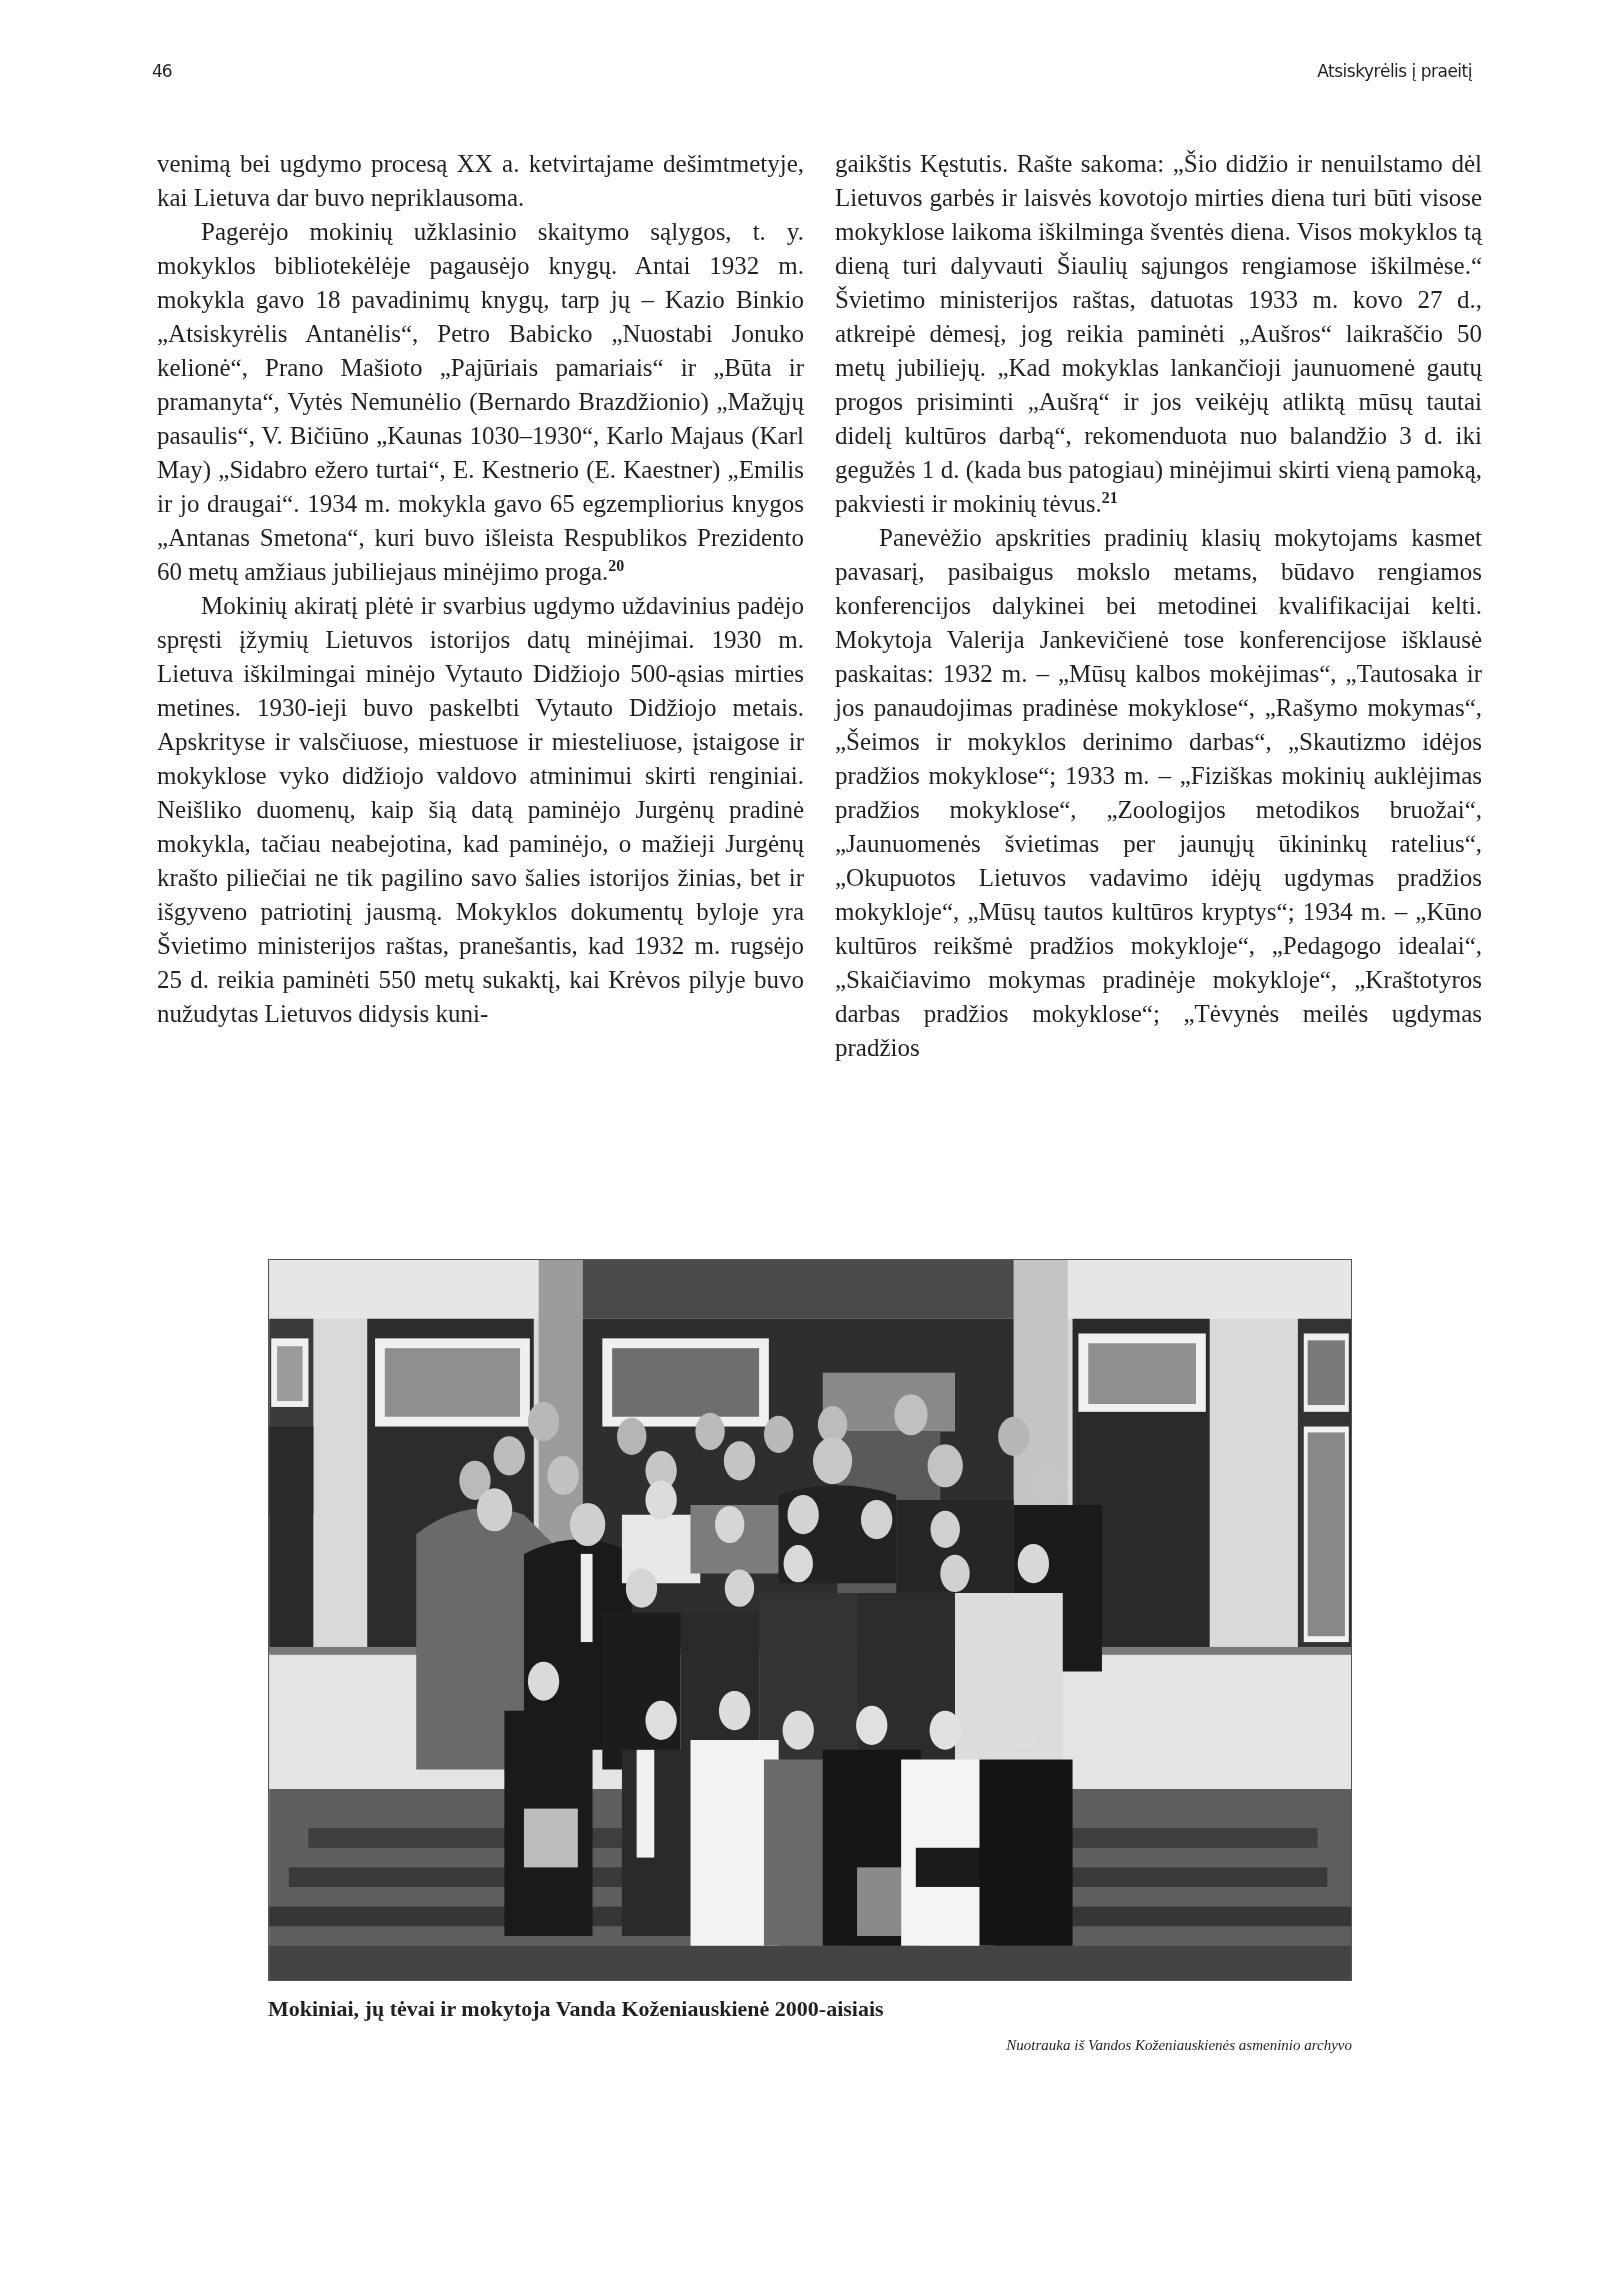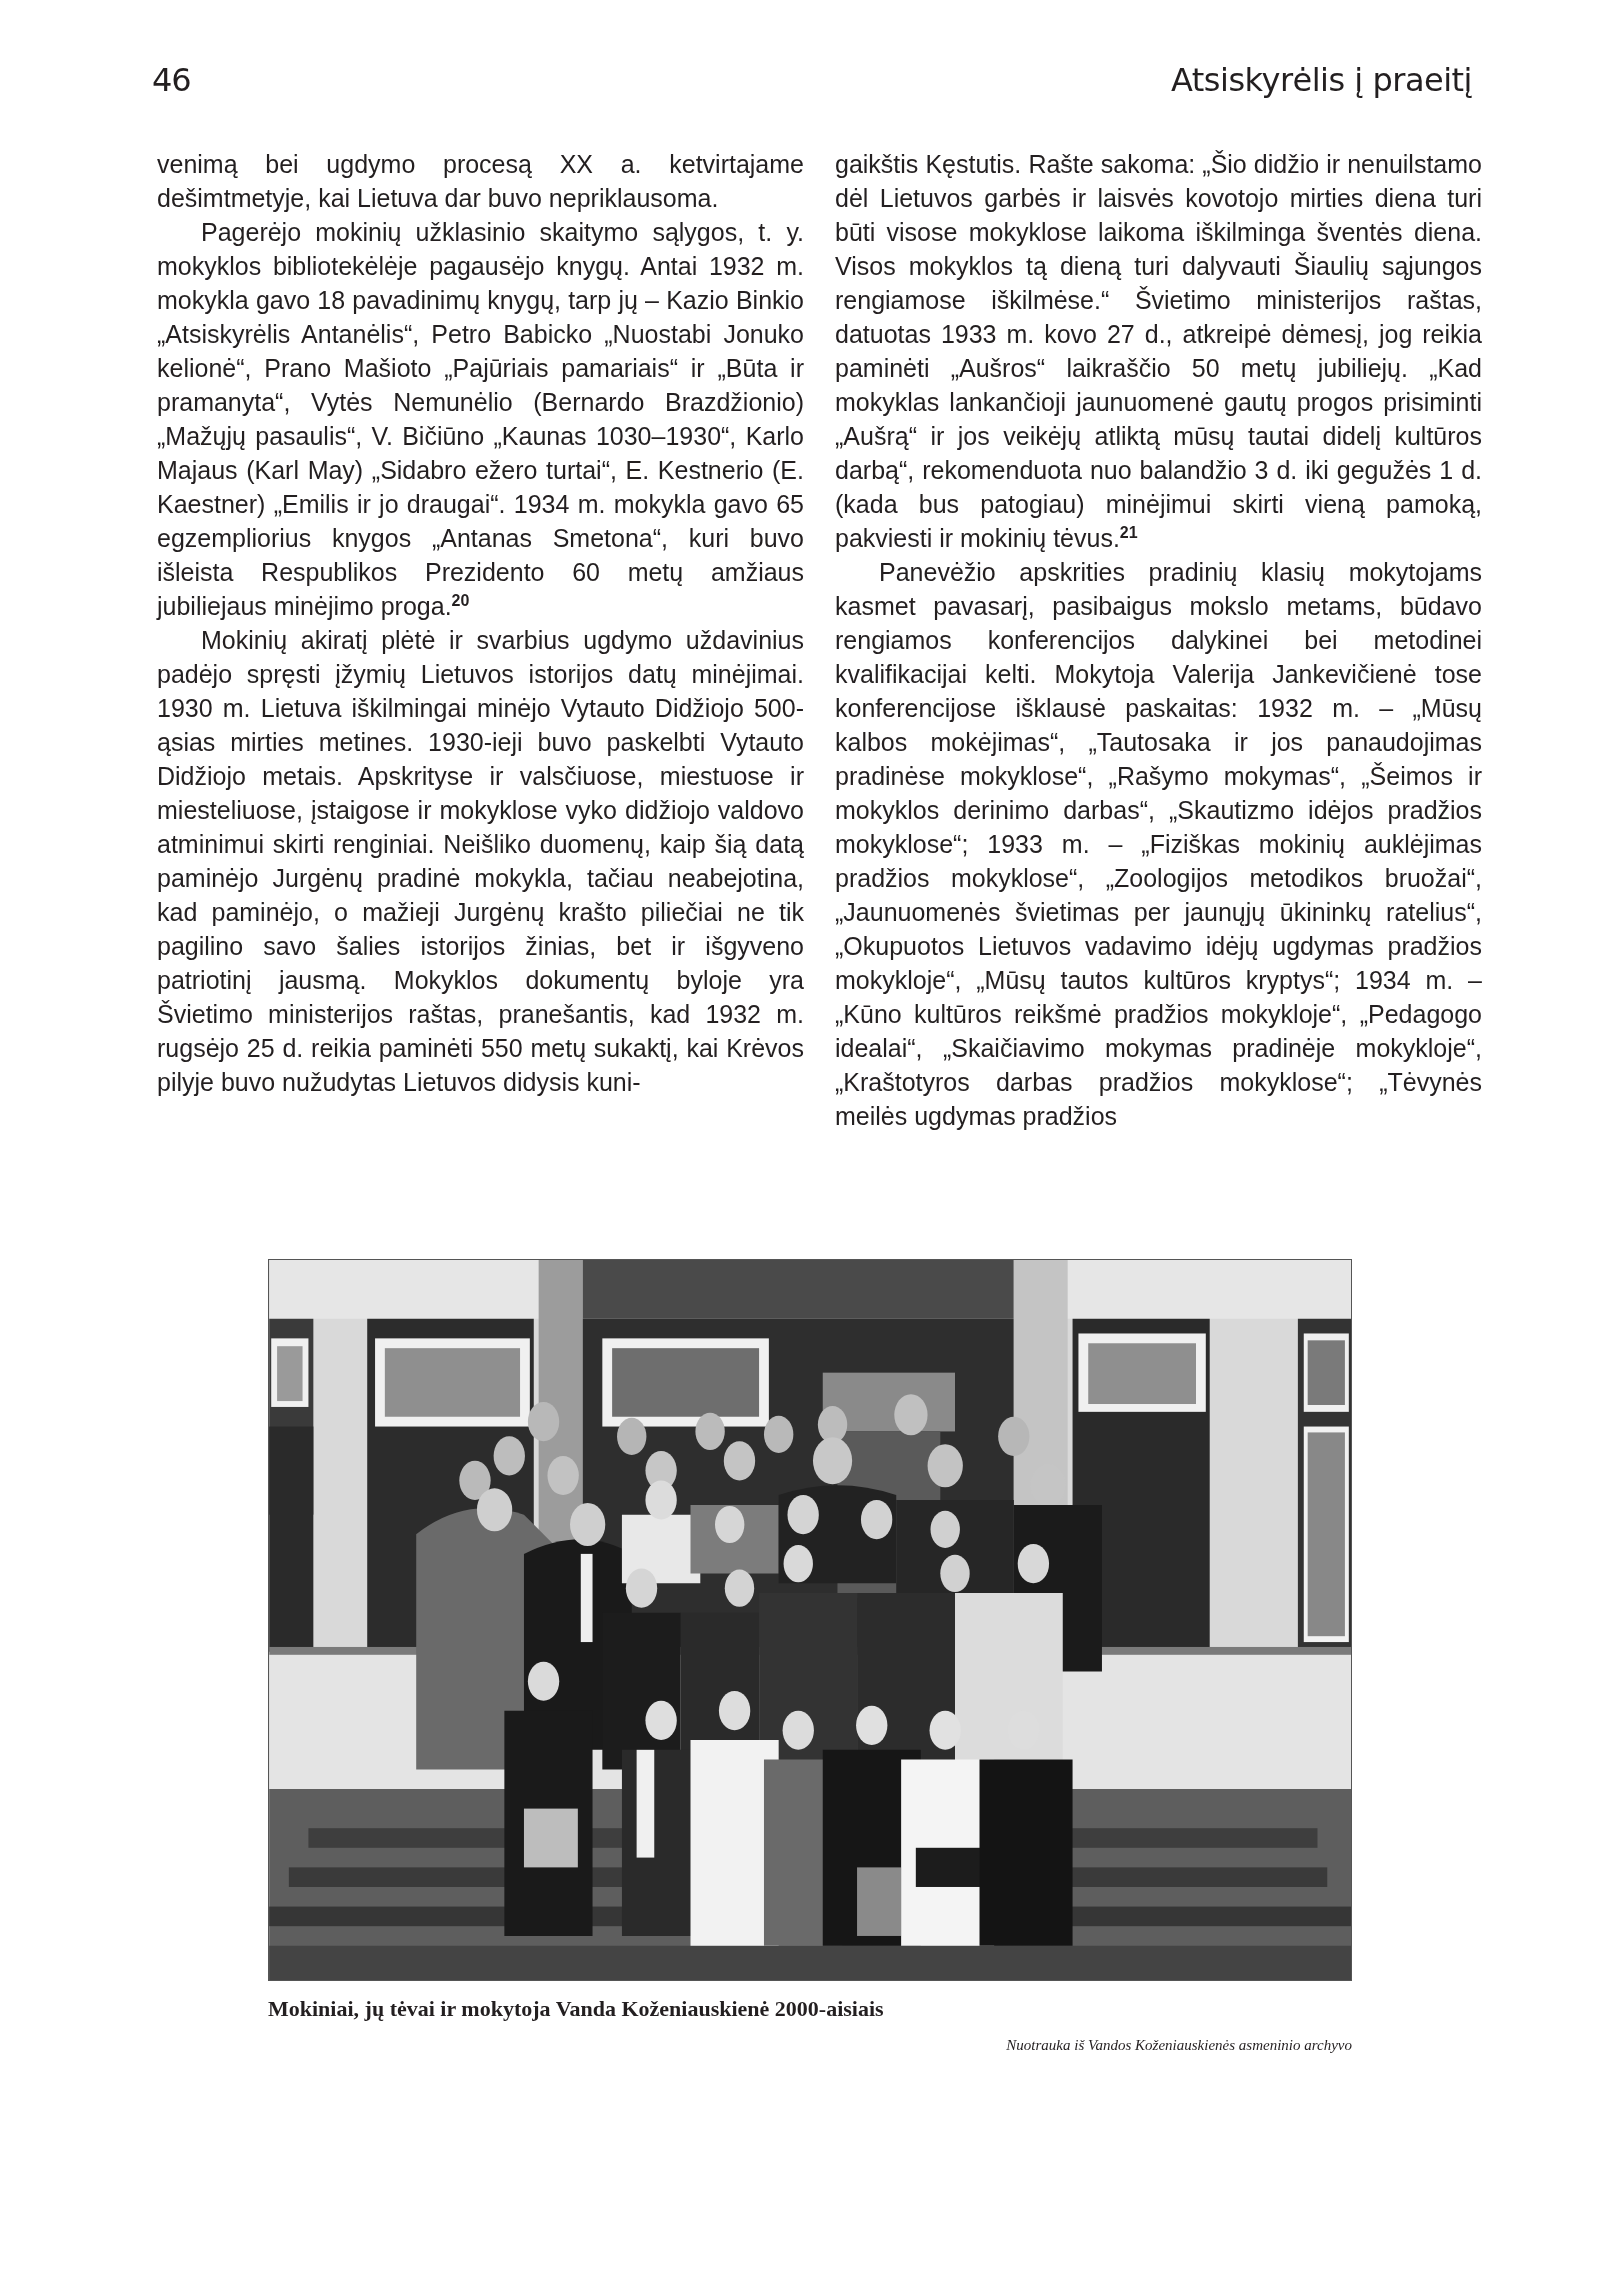--- a/index.html
+++ b/index.html
@@ -1,21 +1,21 @@
 <!DOCTYPE html>
 <html><head>
 <meta charset="utf-8">
 <style>
   html, body { margin:0; padding:0; background:#ffffff; }
   body { width:1621px; height:2293px; position:relative; overflow:hidden; color:#231f20; }
   .running-head { position:absolute; top:61px; left:152px; right:149px; height:39px;
-    font-family:"DejaVu Sans", sans-serif; font-size:32px; color:#231f20; }
+    font-family:"DejaVu Sans", sans-serif; font-size:17px; color:#231f20; }
   .page-num { position:absolute; left:0; top:0; letter-spacing:-1px; }
   .book-title { position:absolute; right:0; top:0; letter-spacing:-0.5px; }
-  .col { position:absolute; top:147px; width:647px; font-family:Liberation Sans, sans-serif;
+  .col { position:absolute; top:147px; width:647px; font-family:Liberation Serif, serif;
     font-size:25px; line-height:34px; text-align:justify; hyphens:manual; color:#231f20; }
   .col-left { left:157px; }
   .col-right { left:835px; }
   .col p { margin:0; text-indent:0; }
   .col p.indent { text-indent:44px; }
   .col p.cont { text-indent:0; }
   sup.fn { font-size:16px; line-height:0; font-weight:bold; vertical-align:super; }
   .photo { position:absolute; left:268px; top:1259px; width:1084px; height:722px;
     border:1px solid #555; box-sizing:border-box; overflow:hidden; background:#8a8a8a; }
   .photo svg { display:block; }

